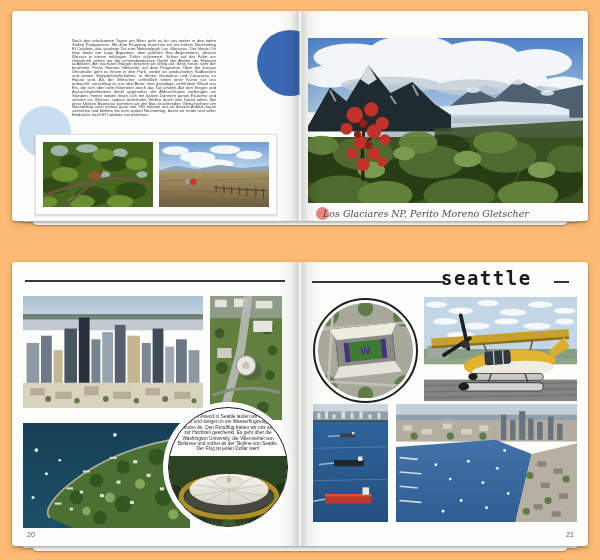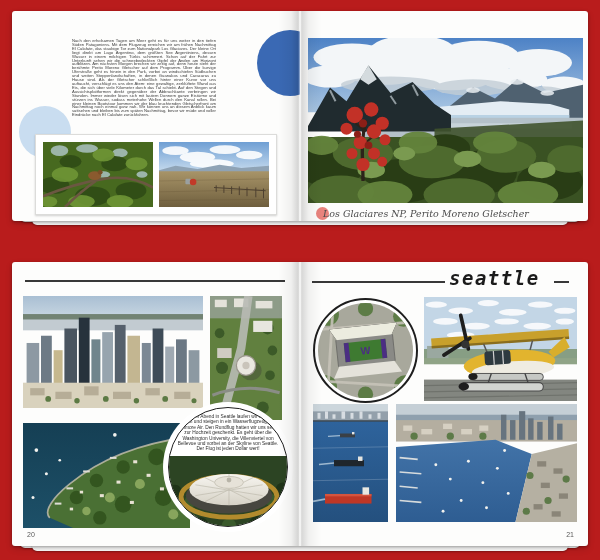--- a/index.html
+++ b/index.html
@@ -1,16 +1,16 @@
 <!DOCTYPE html>
 <html><head>
 <meta charset="utf-8">
 <style>
   html,body{margin:0;padding:0;}
-  .stage{position:relative;width:600px;height:560px;background:#b91c1c;overflow:hidden;
+  .stage{position:relative;width:600px;height:560px;background:#fdba74;overflow:hidden;
          font-family:"Liberation Sans",sans-serif;}
   .spread{position:absolute;background:#fdfdfc;border-radius:3px;z-index:2;
           box-shadow:0 1px 3px rgba(0,0,0,.30),0 3px 7px rgba(0,0,0,.14);}
   .spread1{left:12px;top:11px;width:576px;height:210px;}
   .spread2{left:12px;top:262px;width:576px;height:284px;}
   .stack{position:absolute;background:#fbfbfa;border-radius:0 0 5px 5px;z-index:1;
          box-shadow:0 1px 2px rgba(0,0,0,.30);}
   .page{position:absolute;top:0;width:288px;height:100%;overflow:hidden;}
   .page.pl{left:0;} .page.pr{left:288px;}
   .spine{position:absolute;left:266px;top:0;width:44px;height:100%;z-index:6;pointer-events:none;
@@ -35,22 +35,22 @@
   .s1-cap{position:absolute;left:16px;top:194px;height:16px;display:flex;align-items:center;}
   .s1-capdot{width:13px;height:13px;border-radius:50%;background:#e8837d;flex:none;}
   .s1-captext{margin-left:-6px;position:relative;z-index:2;font-family:"DejaVu Serif",serif;
               font-style:italic;font-size:9.5px;color:#4c4c4c;white-space:nowrap;}
 
   
   .rule{position:absolute;background:#383838;height:2px;}
   .s2-rule-l{left:13px;top:18px;width:260px;}
   .s2-rule-r1{left:12px;top:19px;width:133px;}
   .s2-rule-r2{left:254px;top:19px;width:15px;}
-  .s2-title{position:absolute;left:149px;top:5px;font-family:"DejaVu Sans Mono",monospace;
-            font-weight:bold;font-size:19px;letter-spacing:1.5px;color:#1b1b1b;font-style:italic;}
+  .s2-title{position:absolute;left:141px;top:5px;font-family:"DejaVu Sans Mono",monospace;
+            font-weight:bold;font-size:19px;letter-spacing:1.5px;color:#1b1b1b;}
   .s2-downtown{left:11px;top:34px;width:180px;height:112px;}
   .s2-needle{left:198px;top:34px;width:72px;height:124px;}
   .s2-peninsula{left:11px;top:161px;width:167px;height:105px;}
   .s2-story{position:absolute;left:156px;top:145px;width:120px;height:120px;border-radius:50%;
             background:#fff;border:1.5px solid #1f1f1f;box-sizing:border-box;overflow:hidden;
             box-shadow:0 0 0 5px #ffffff;z-index:4;}
   .s2-storytext{position:absolute;top:6px;left:7px;right:7px;font-size:4.8px;line-height:5.4px;
                 text-align:center;color:#2b2b2b;}
   .s2-storyphoto{position:absolute;left:0;bottom:0;width:120px;height:70px;}
   .pagenum{position:absolute;font-size:7px;color:#5a5a5a;}

